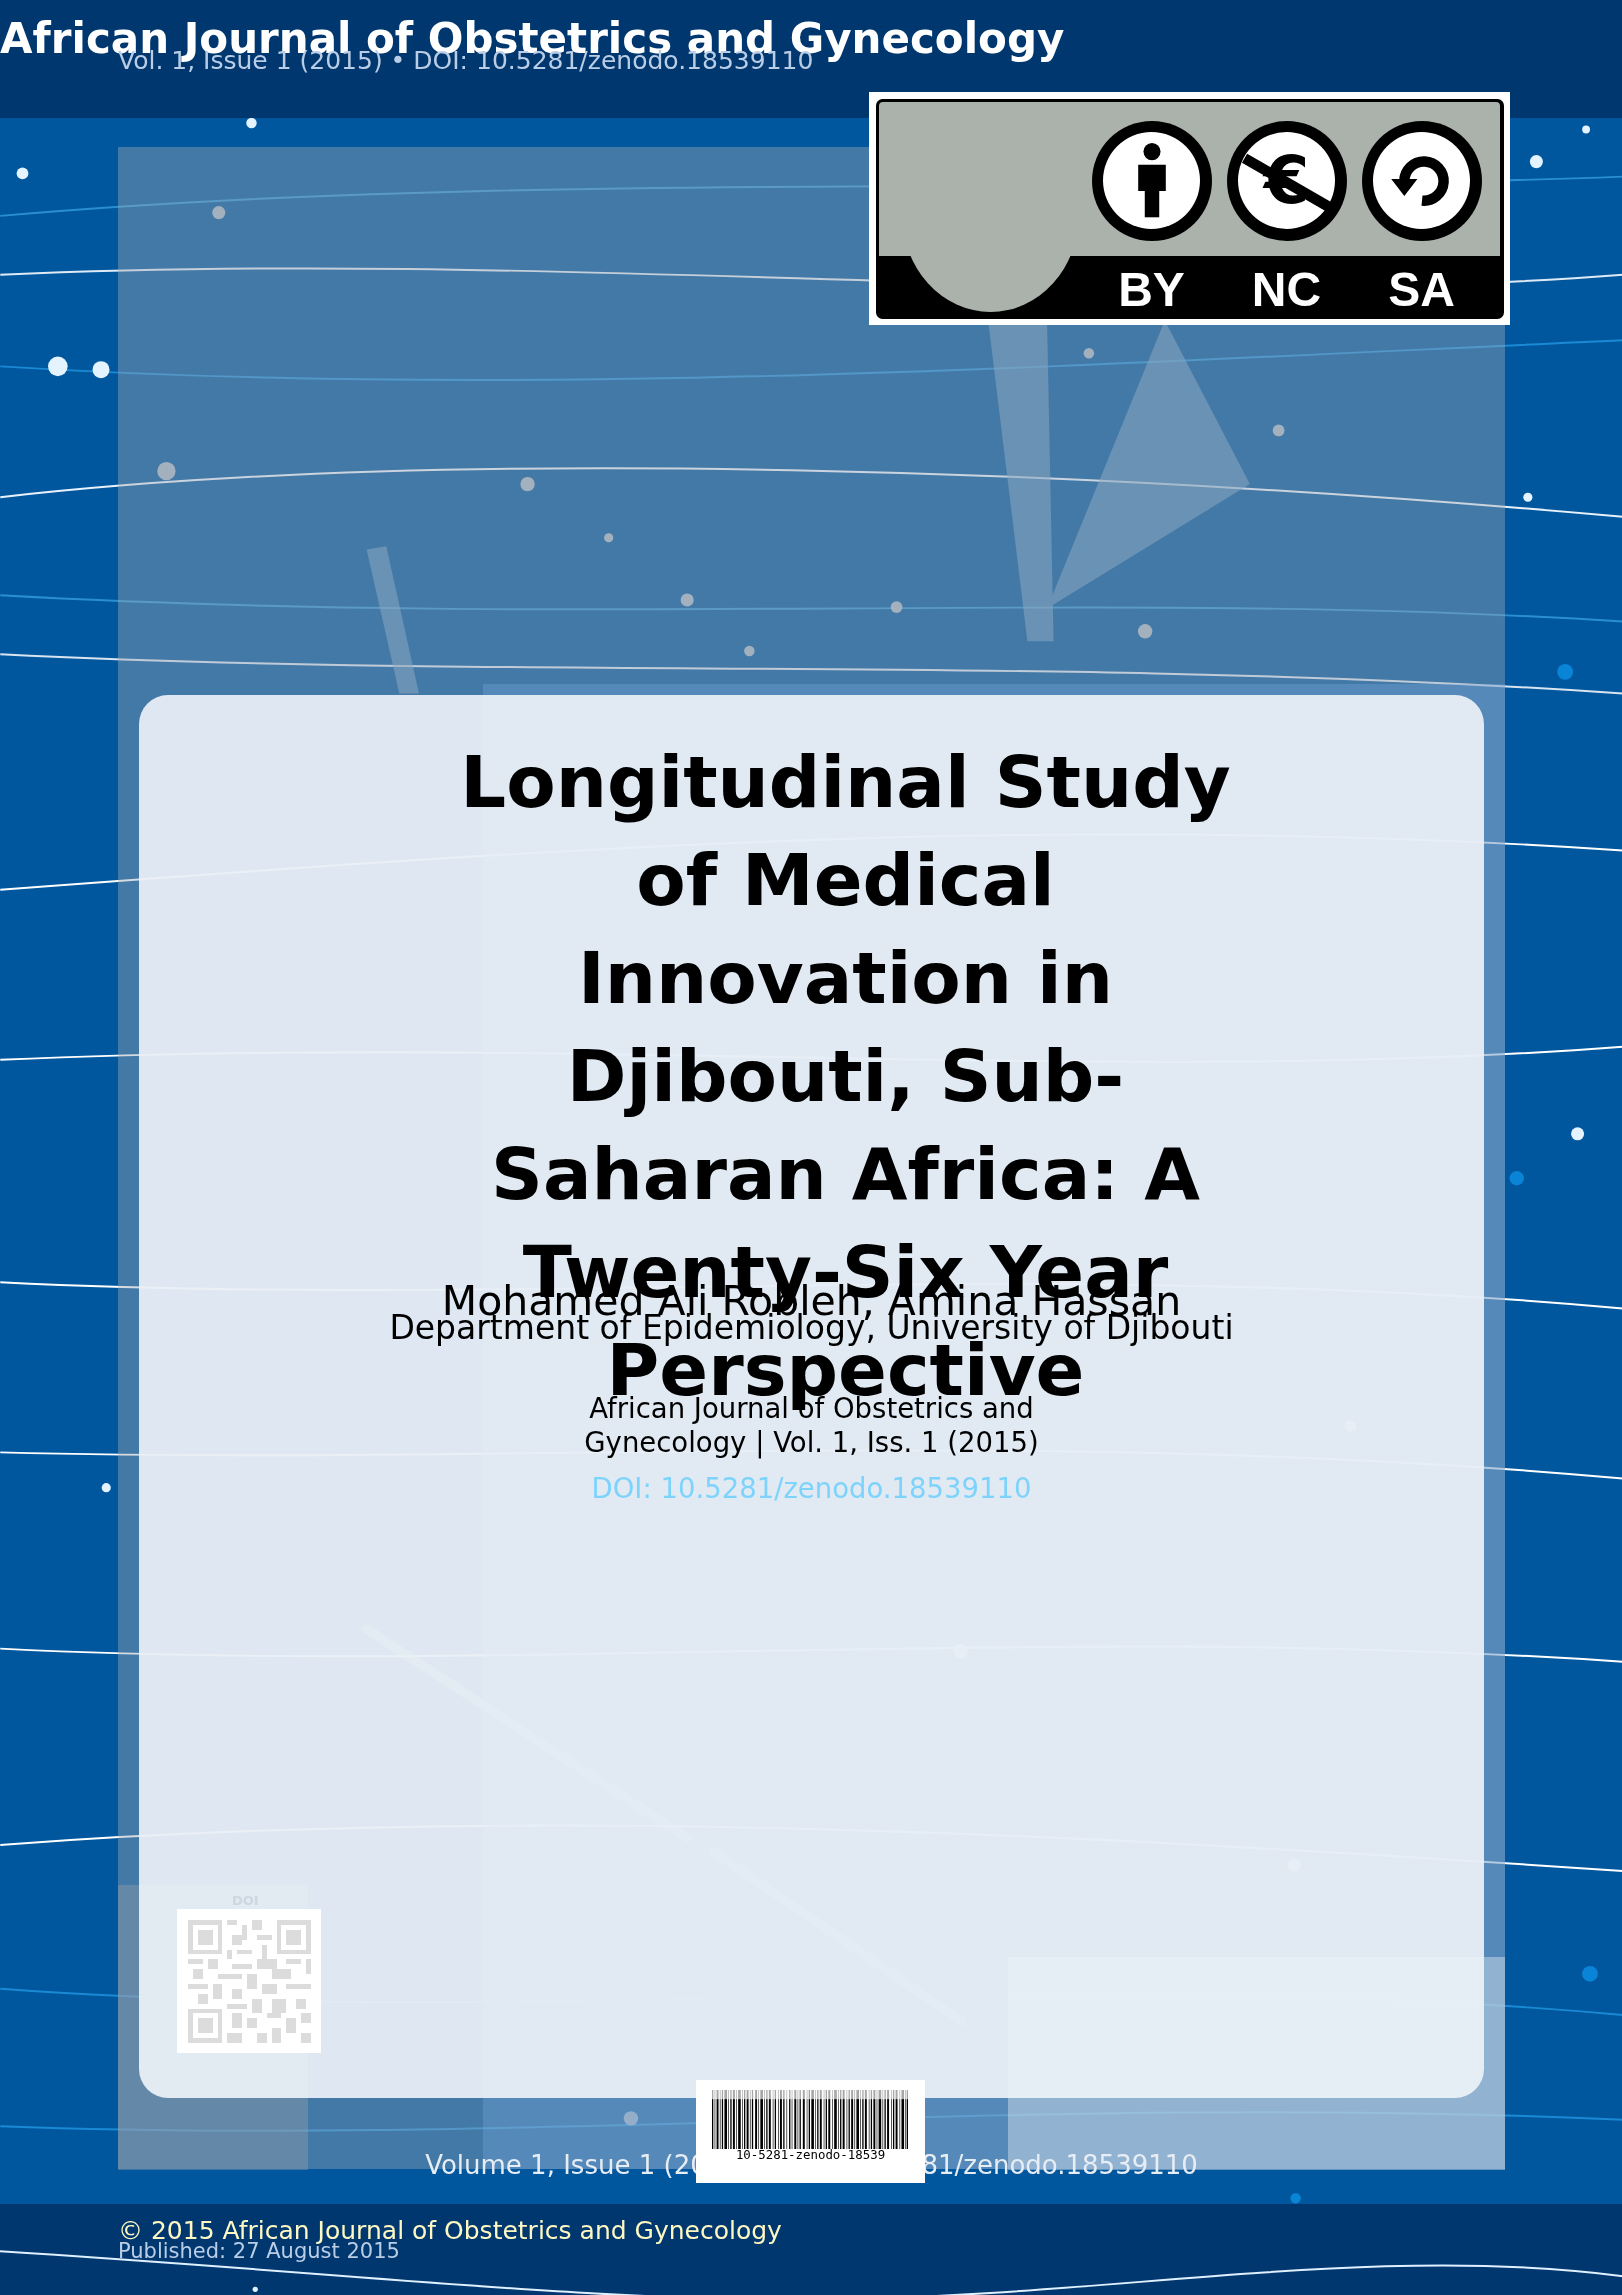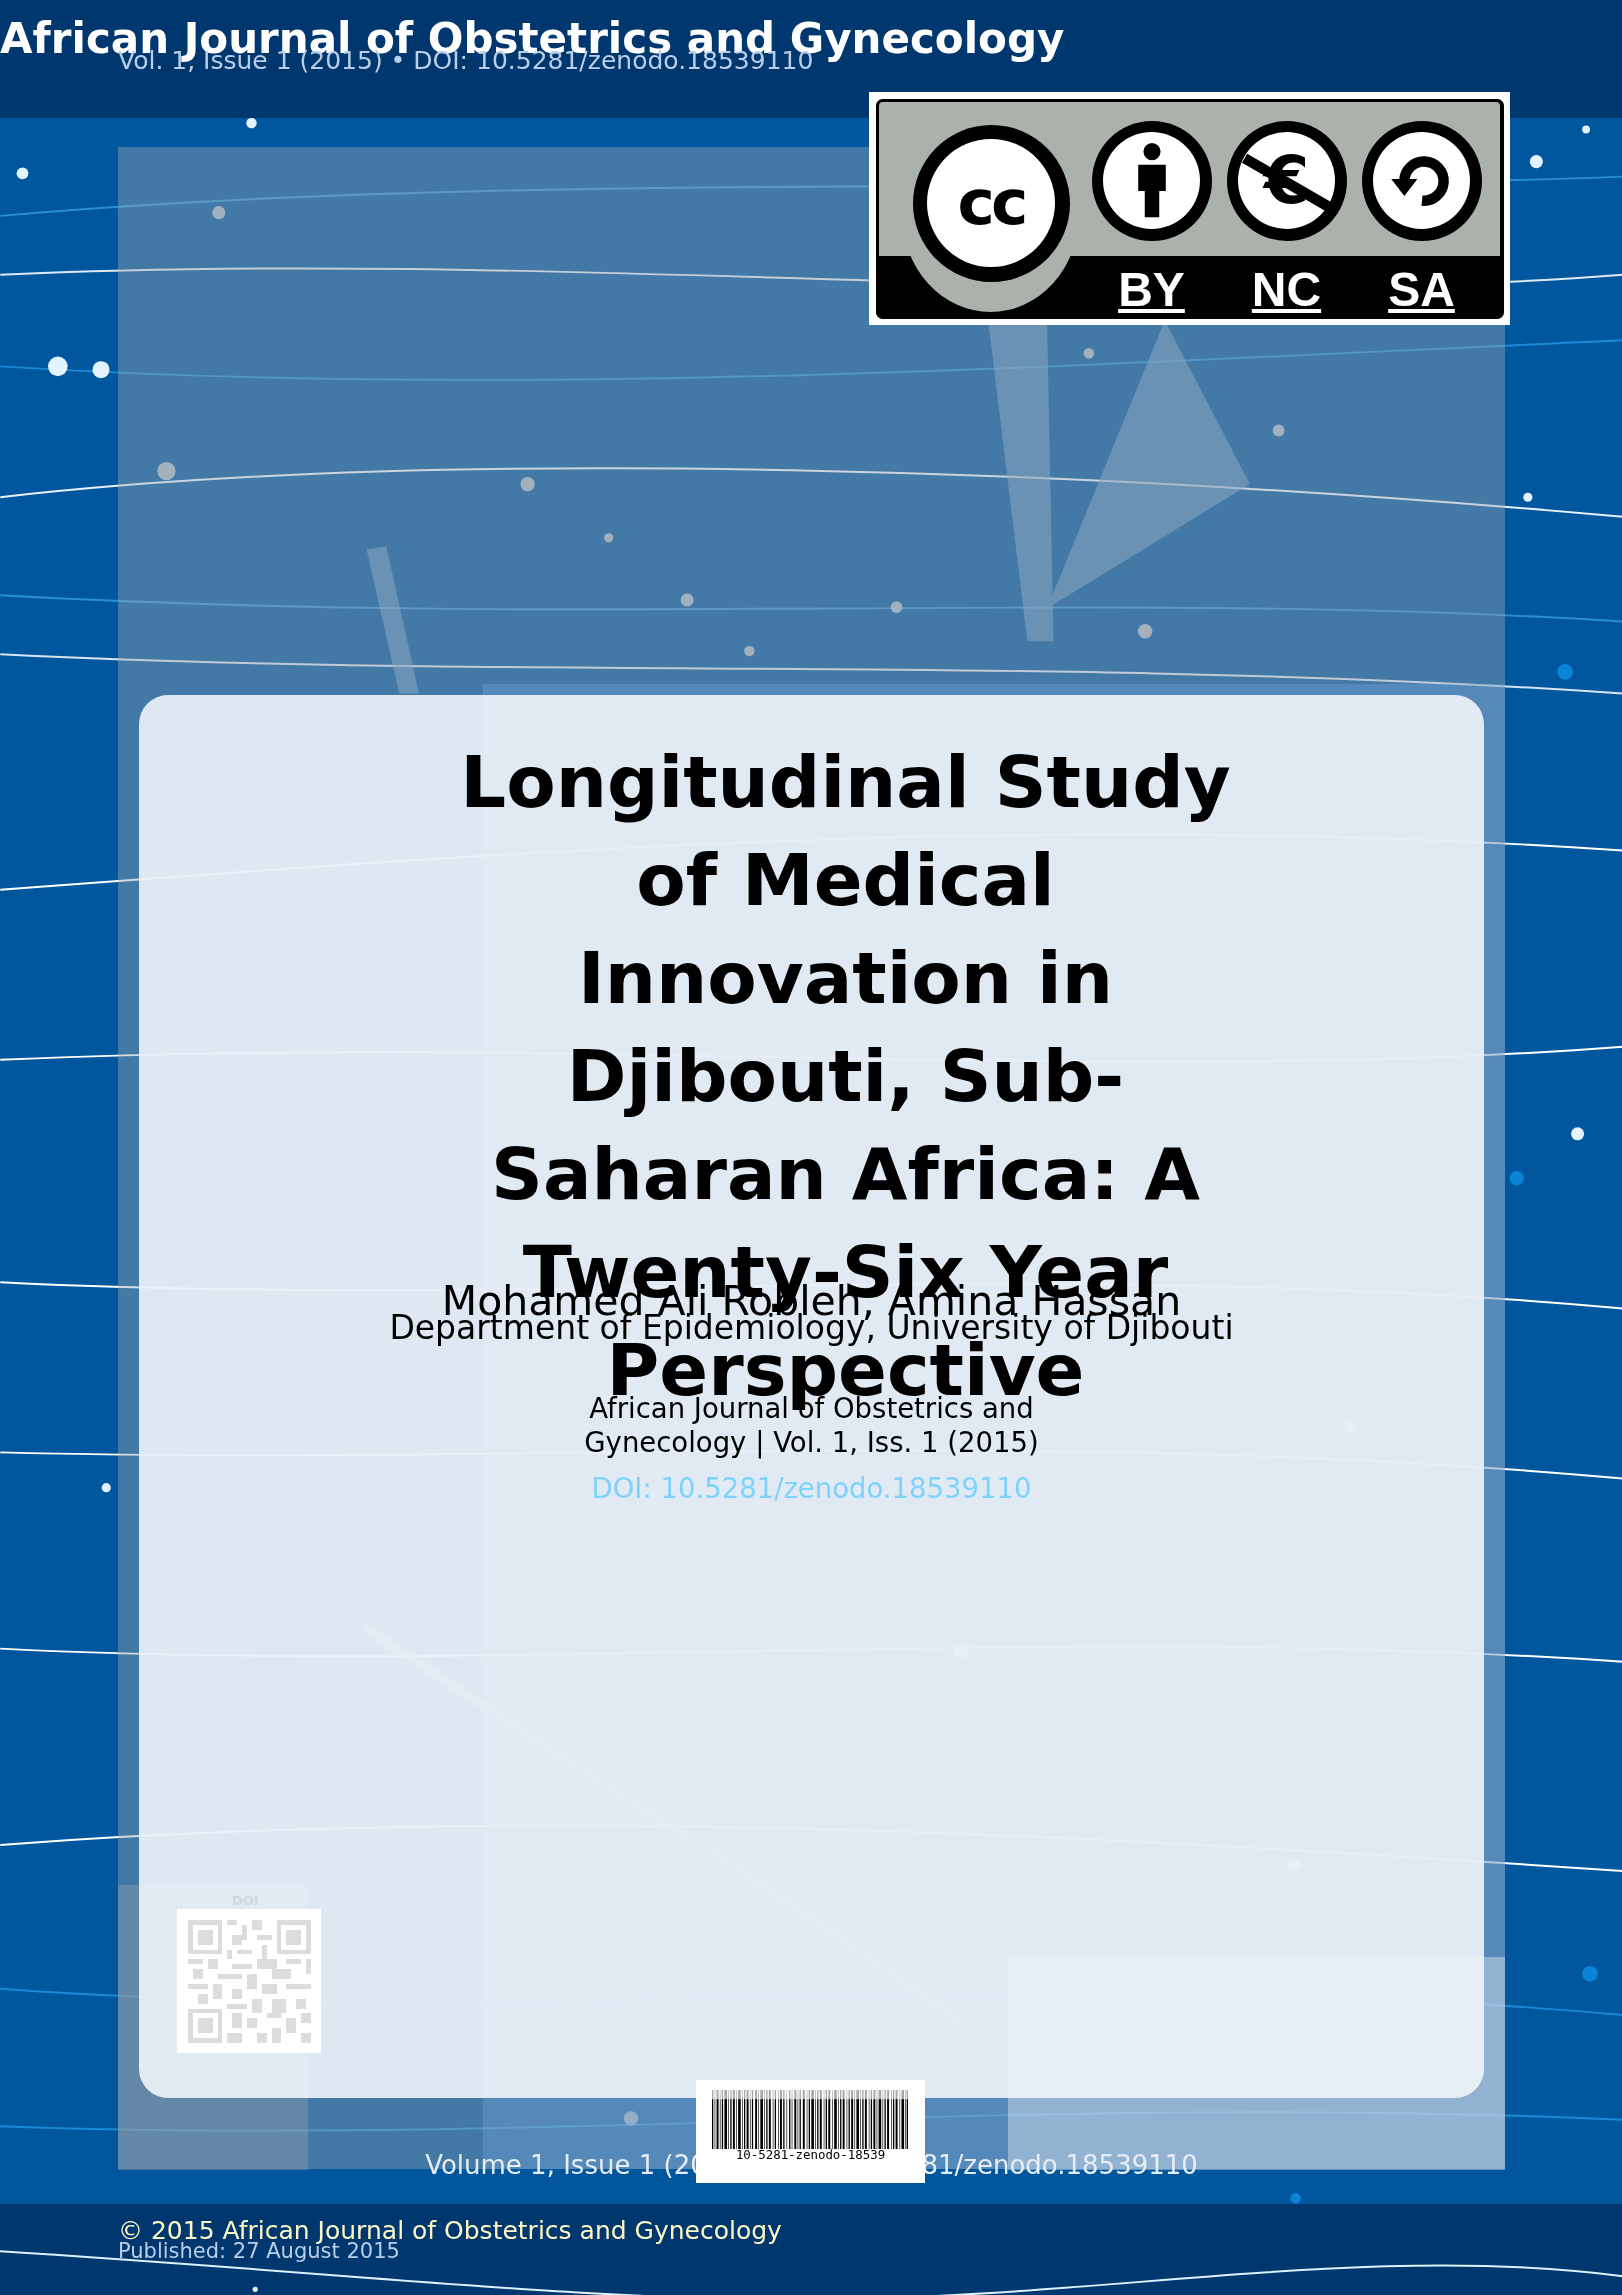--- a/index.html
+++ b/index.html
@@ -70,21 +70,21 @@
   }
   .license-inner {
     width: 100%; height: 100%; background: #000; border-radius: 6.5px; position: relative; overflow: hidden;
   }
   .license-gray { position: absolute; left: 3.9px; top: 3.9px; right: 3.9px; height: 154px; background: #aab2ab; border-radius: 3.9px 3.9px 0 0; }
   .cc-circle-bg { position: absolute; left: 26px; top: 17px; width: 177px; height: 196px; border-radius: 50%; background: #aab2ab; }
   .cc-circle { position: absolute; left: 37px; top: 26px; width: 157px; height: 157px; border-radius: 50%; background: #000; }
   .cc-circle-in { position: absolute; left: 14.4px; top: 14.4px; width: 128px; height: 128px; border-radius: 50%; background: #fff; display:flex; align-items:center; justify-content:center; font-weight: bold; font-size: 63px; color: #000; letter-spacing: -3.9px; }
   .lic-icon { position: absolute; top: 22px; width: 120px; height: 120px; border-radius: 50%; background: #000; }
   .lic-icon-in { position: absolute; left: 11.8px; top: 11.8px; width: 97px; height: 97px; border-radius: 50%; background: #fff; display:flex; align-items:center; justify-content:center; font-weight: bold; font-size: 65px; color: #000; }
-  .lic-label { position: absolute; top: 165px; color: #fff; font-weight: bold; font-size: 48px; line-height: 52px; width: 120px; text-align: center; font-family: "Liberation Sans", sans-serif; text-decoration: underline; }
+  .lic-label { position: absolute; top: 165px; color: #fff; font-weight: bold; font-size: 48px; line-height: 52px; width: 120px; text-align: center; font-family: "Liberation Sans", sans-serif; }
 
   
   .qr-label { left: 232px; top: 1893px; color: rgba(180,190,205,0.45); font-weight: bold; font-size: 13px; }
   .qr { left: 177px; top: 1909px; width: 144px; height: 144px; background: #fff; padding: 10.5px; }
 
   
   .barcode { left: 696px; top: 2080px; width: 229px; height: 103px; background: #fff; }
   .barcode-bars { position: absolute; left: 16.4px; top: 9.8px; width: 196px; height: 59px; }
   .barcode-text { position: absolute; left: 0; top: 67px; width: 229px; text-align: center; font-family: "DejaVu Sans Mono", monospace; font-size: 12.4px; color: #000; }
 
@@ -168,23 +168,20 @@
 
 <div class="abs panel-main"></div>
 <div class="abs panel-mid"></div>
 <div class="abs panel-lowleft"></div>
 <div class="abs panel-lowright"></div>
 
 <div class="abs license">
   <div class="license-inner">
     <div class="license-gray"></div>
     <div class="cc-circle-bg"></div>
-    <div class="cc-circle">
-      <div class="cc-circle-in">cc</div>
-    </div>
     <div class="lic-icon" style="left:216px;">
       <div class="lic-icon-in">
         <svg width="46" height="79" viewBox="0 0 70 120">
           <circle cx="35" cy="16" r="13" fill="#000"></circle>
           <rect x="14" y="36" width="42" height="40" fill="#000"></rect>
           <rect x="24" y="70" width="22" height="46" fill="#000"></rect>
         </svg>
       </div>
     </div>
     <div class="lic-icon" style="left:351px;">

